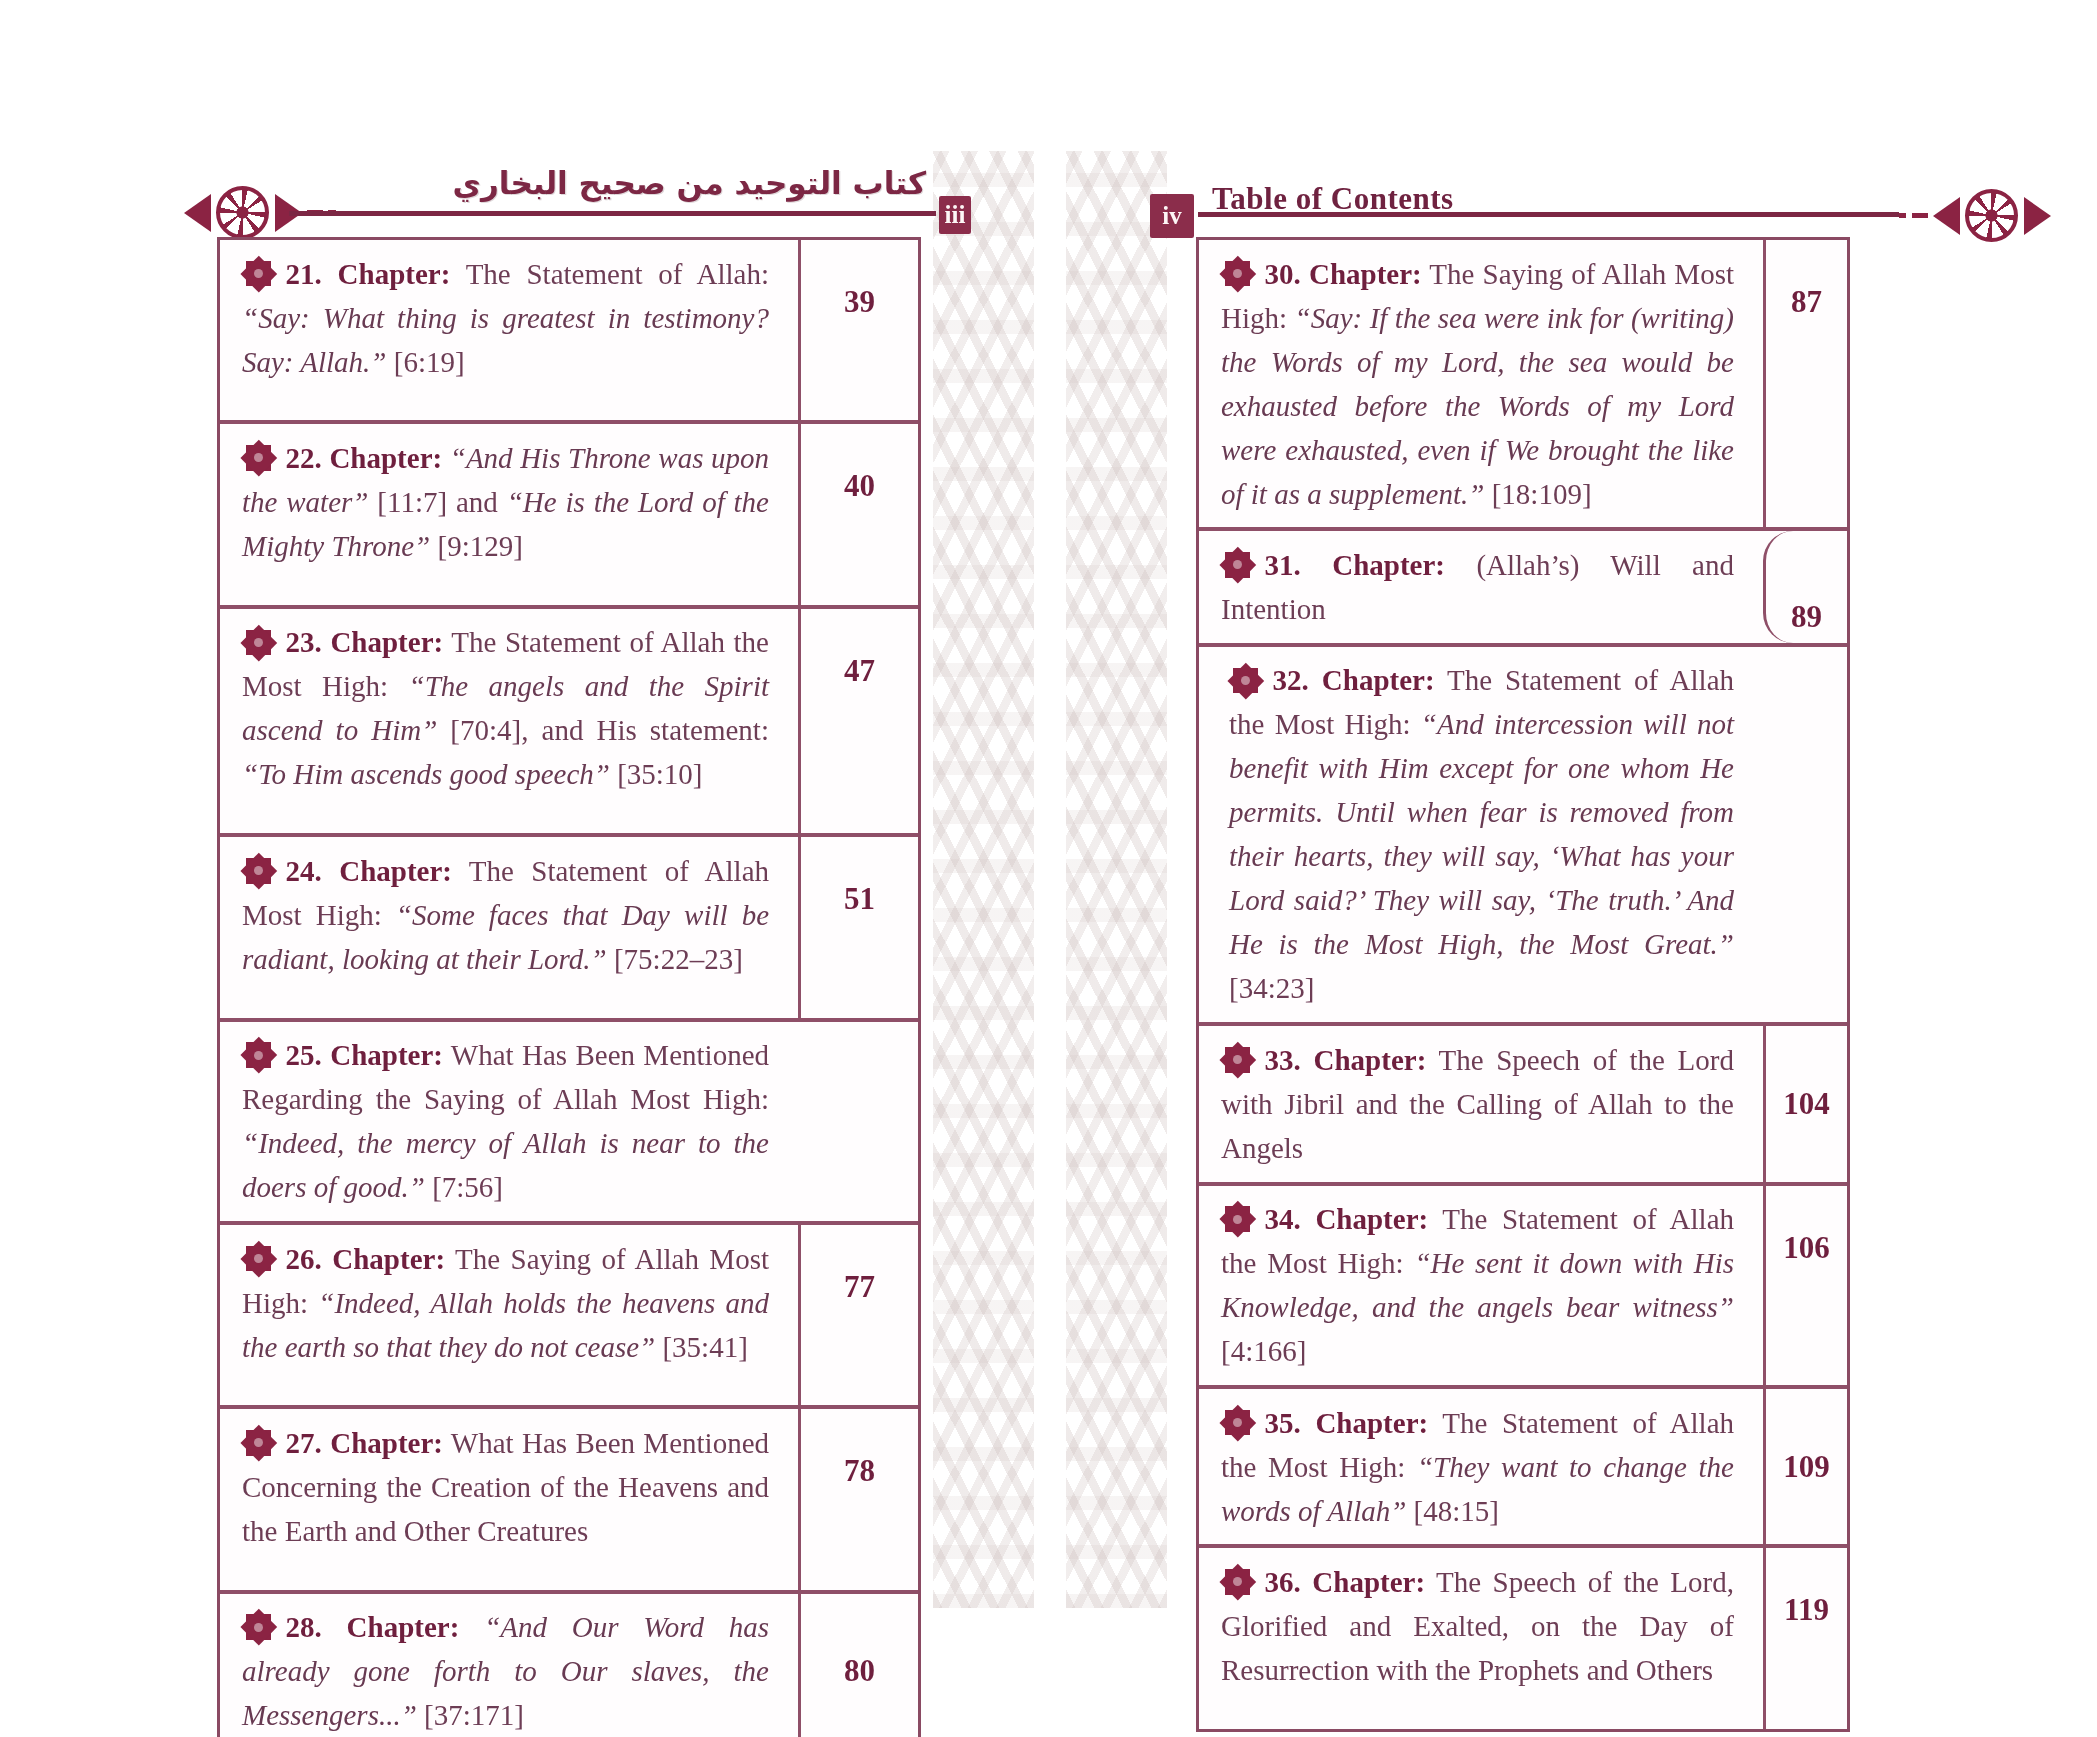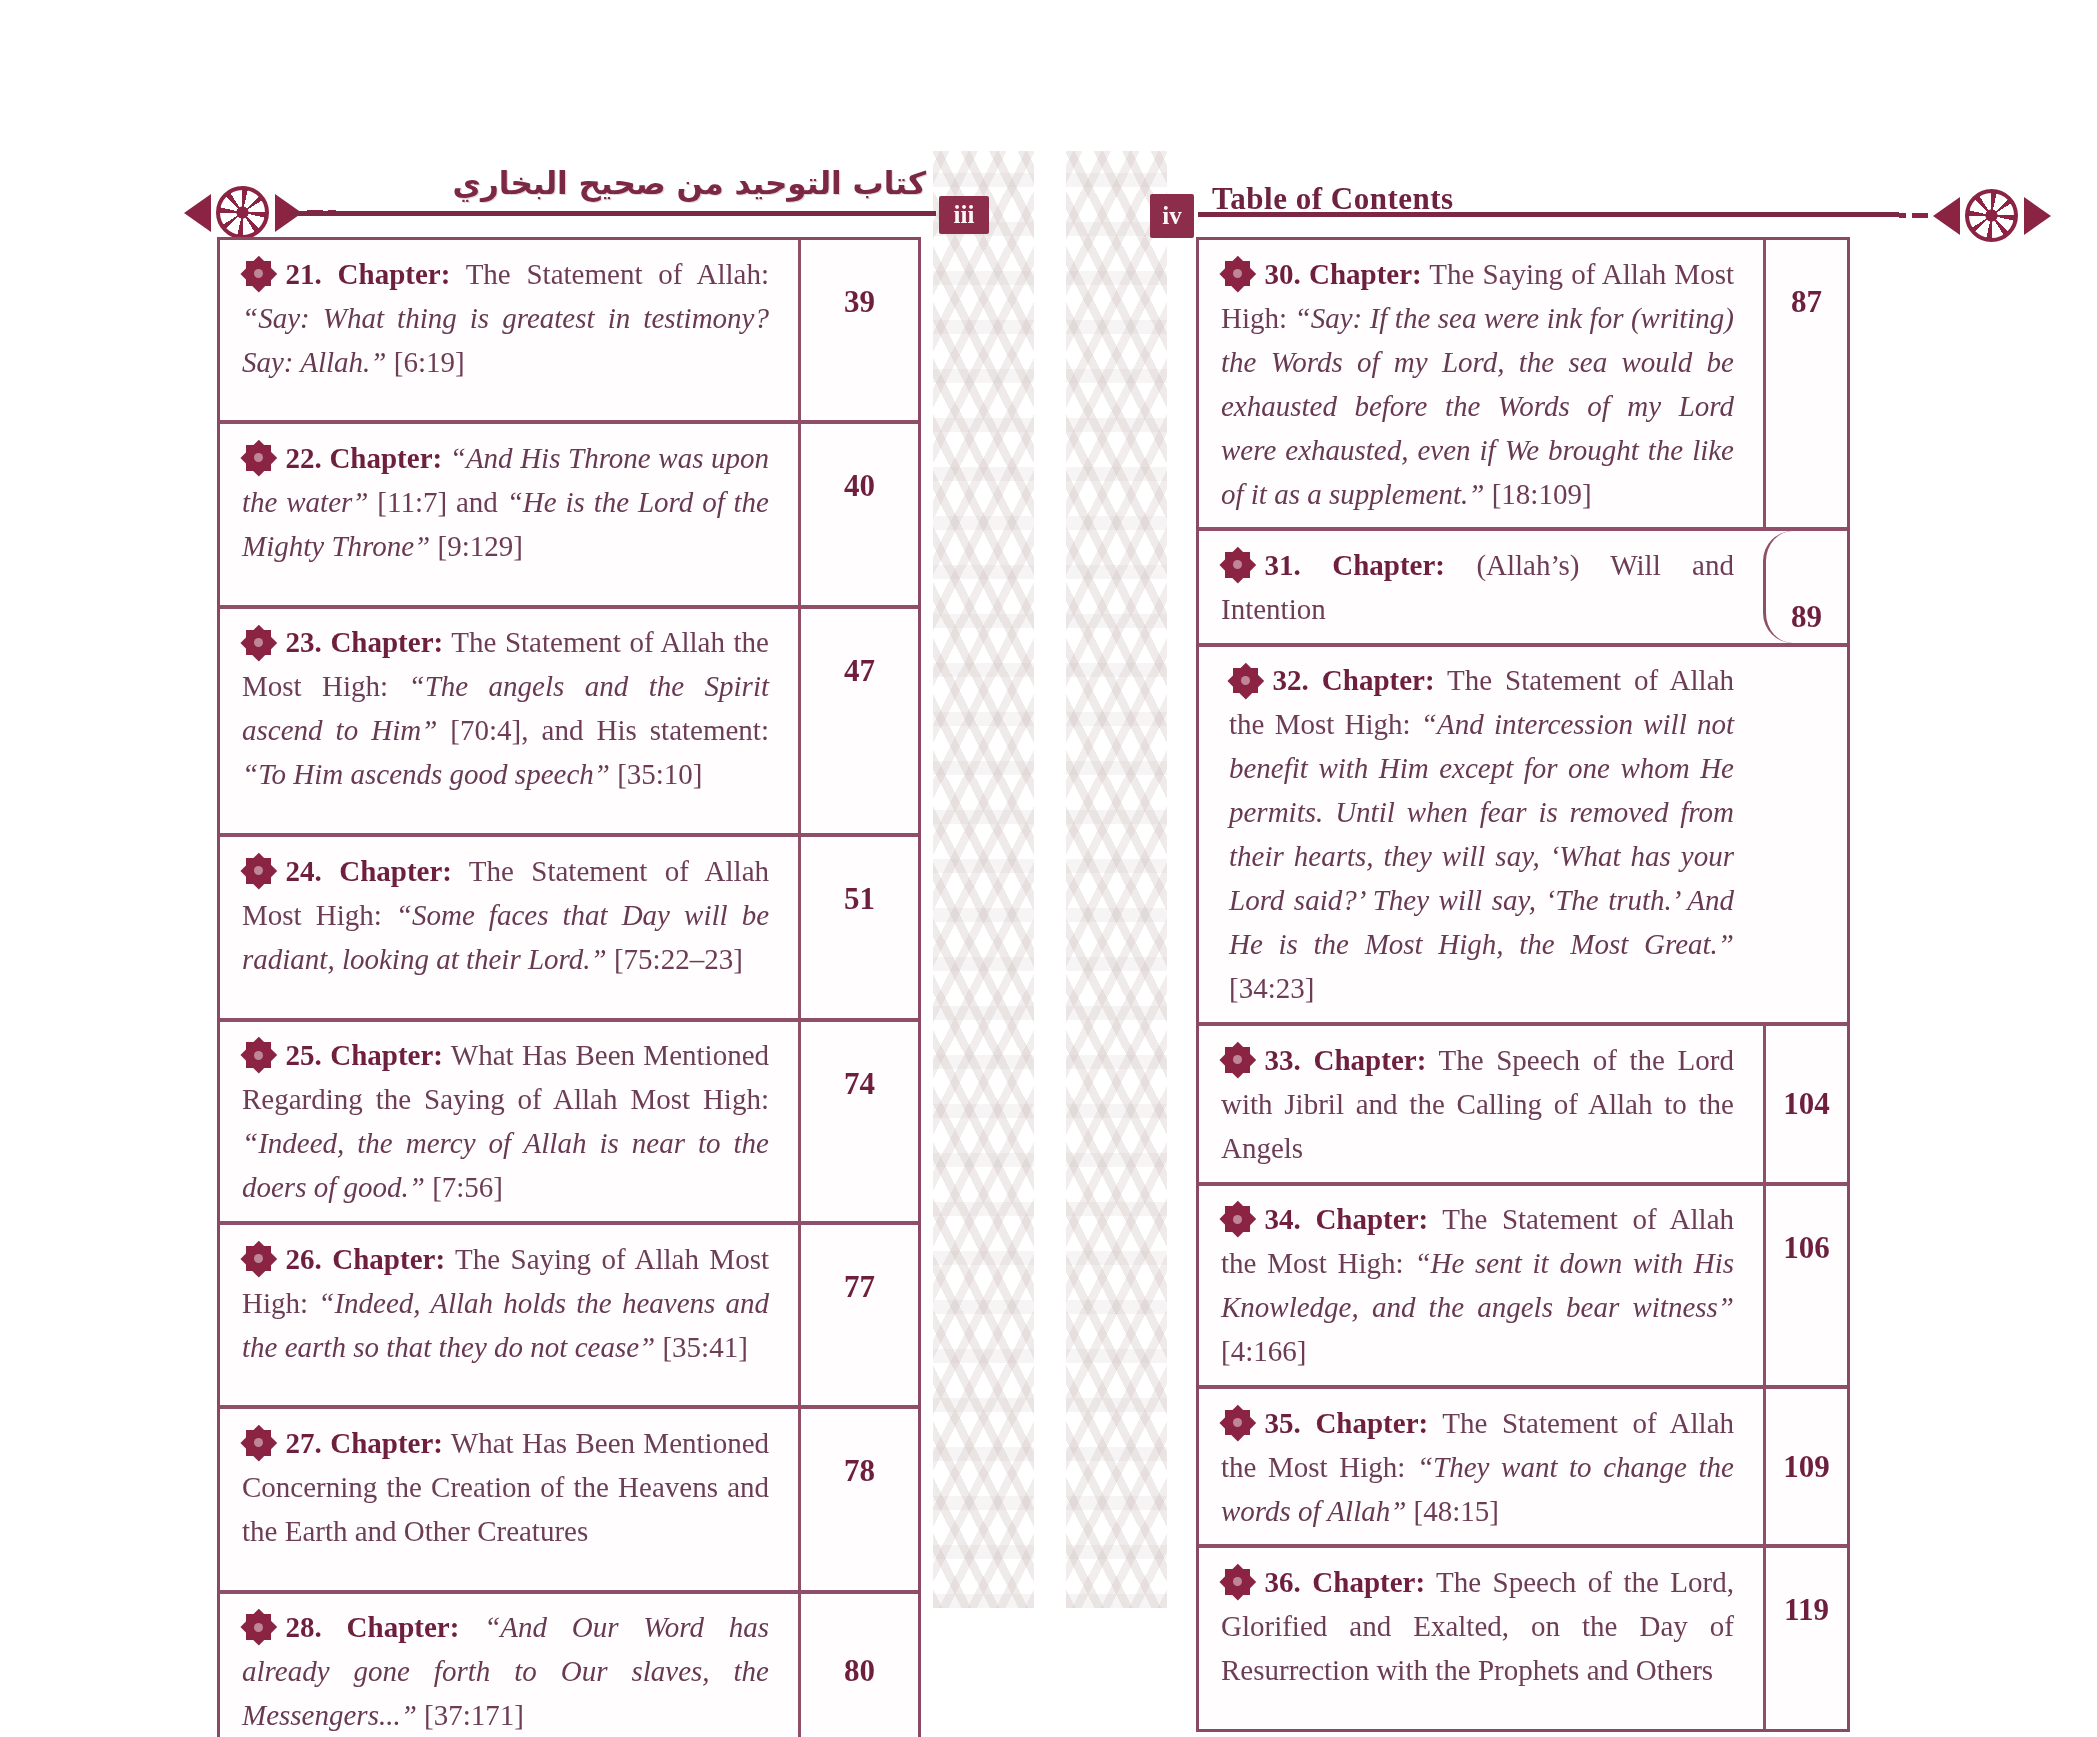--- a/index.html
+++ b/index.html
@@ -51,21 +51,21 @@
     text-shadow:1.1px 1.1px 0 rgba(160,140,145,.35);
     white-space:nowrap;
   }
 
   
   .folio{
     position:absolute;background:#8b2d4b;color:#fdf6f6;
     display:flex;align-items:center;justify-content:center;
     font-size:25px;font-weight:bold;border-radius:2.1px;
   }
-  .folio-left{left:939px;top:196px;width:50px;height:38px;}
+  .folio-left{left:939px;top:196px;width:32px;height:38px;}
   .folio-right{left:1150px;top:194px;width:44px;height:44px;}
 
   
   .page-title{
     position:absolute;left:1212px;top:181px;
     font-size:31px;font-weight:bold;color:#6f2240;letter-spacing:0.5px;
     white-space:nowrap;
   }
 
   
@@ -185,21 +185,20 @@
     </div>
     <div class="cell num num-top">51</div>
   </div>
 
   <div class="row">
     <div class="cell txt h3">
       <span class="rosette"><span class="core"></span></span><b class="chn">25.</b>
       <b class="chl">Chapter:</b>
       <span class="seg r">What Has Been Mentioned Regarding the Saying of Allah Most High: </span><span class="seg i">“Indeed, the mercy of Allah is near to the doers of good.”</span><span class="seg r"> [7:56]</span>
     </div>
-    <div class="cell num num-top">74</div>
   </div>
 
   <div class="row">
     <div class="cell txt h3">
       <span class="rosette"><span class="core"></span></span><b class="chn">26.</b>
       <b class="chl">Chapter:</b>
       <span class="seg r">The Saying of Allah Most High: </span><span class="seg i">“Indeed, Allah holds the heavens and the earth so that they do not cease”</span><span class="seg r"> [35:41]</span>
     </div>
     <div class="cell num num-top">77</div>
   </div>

